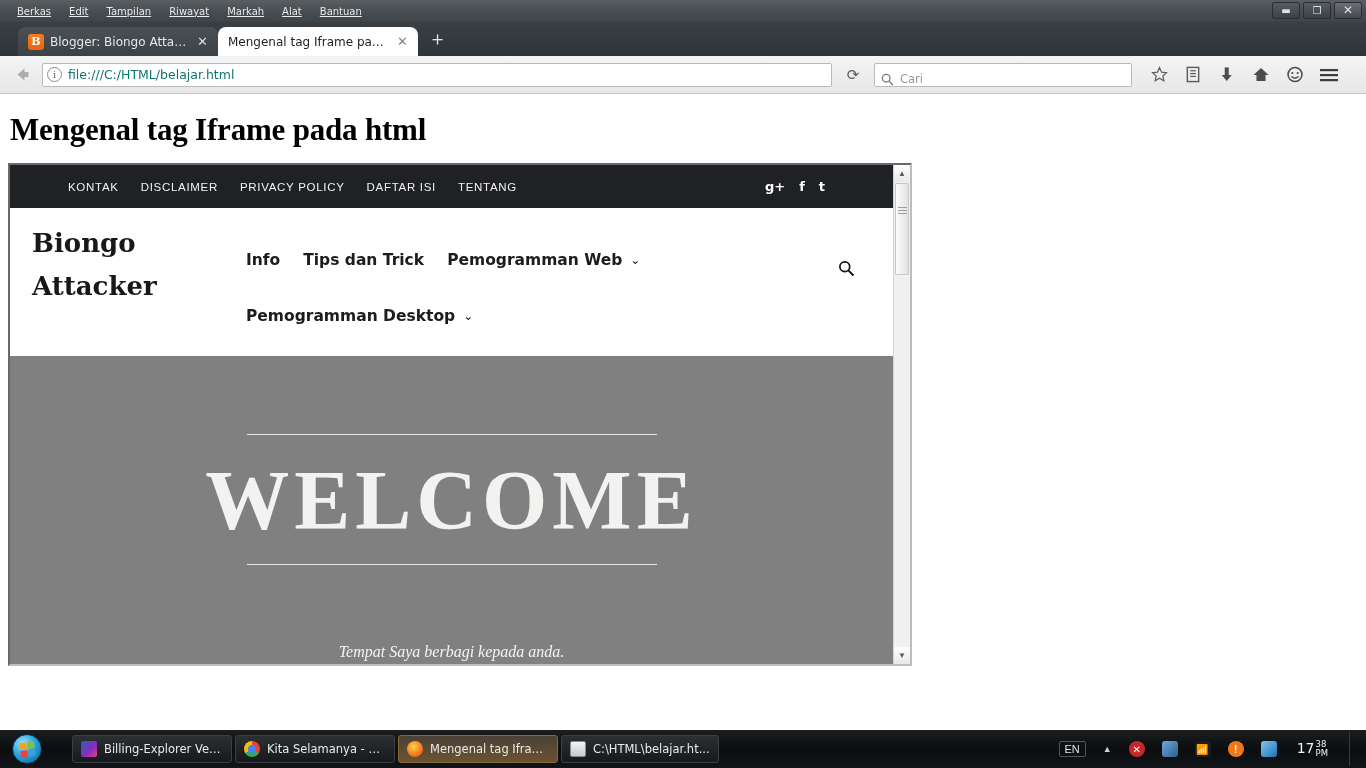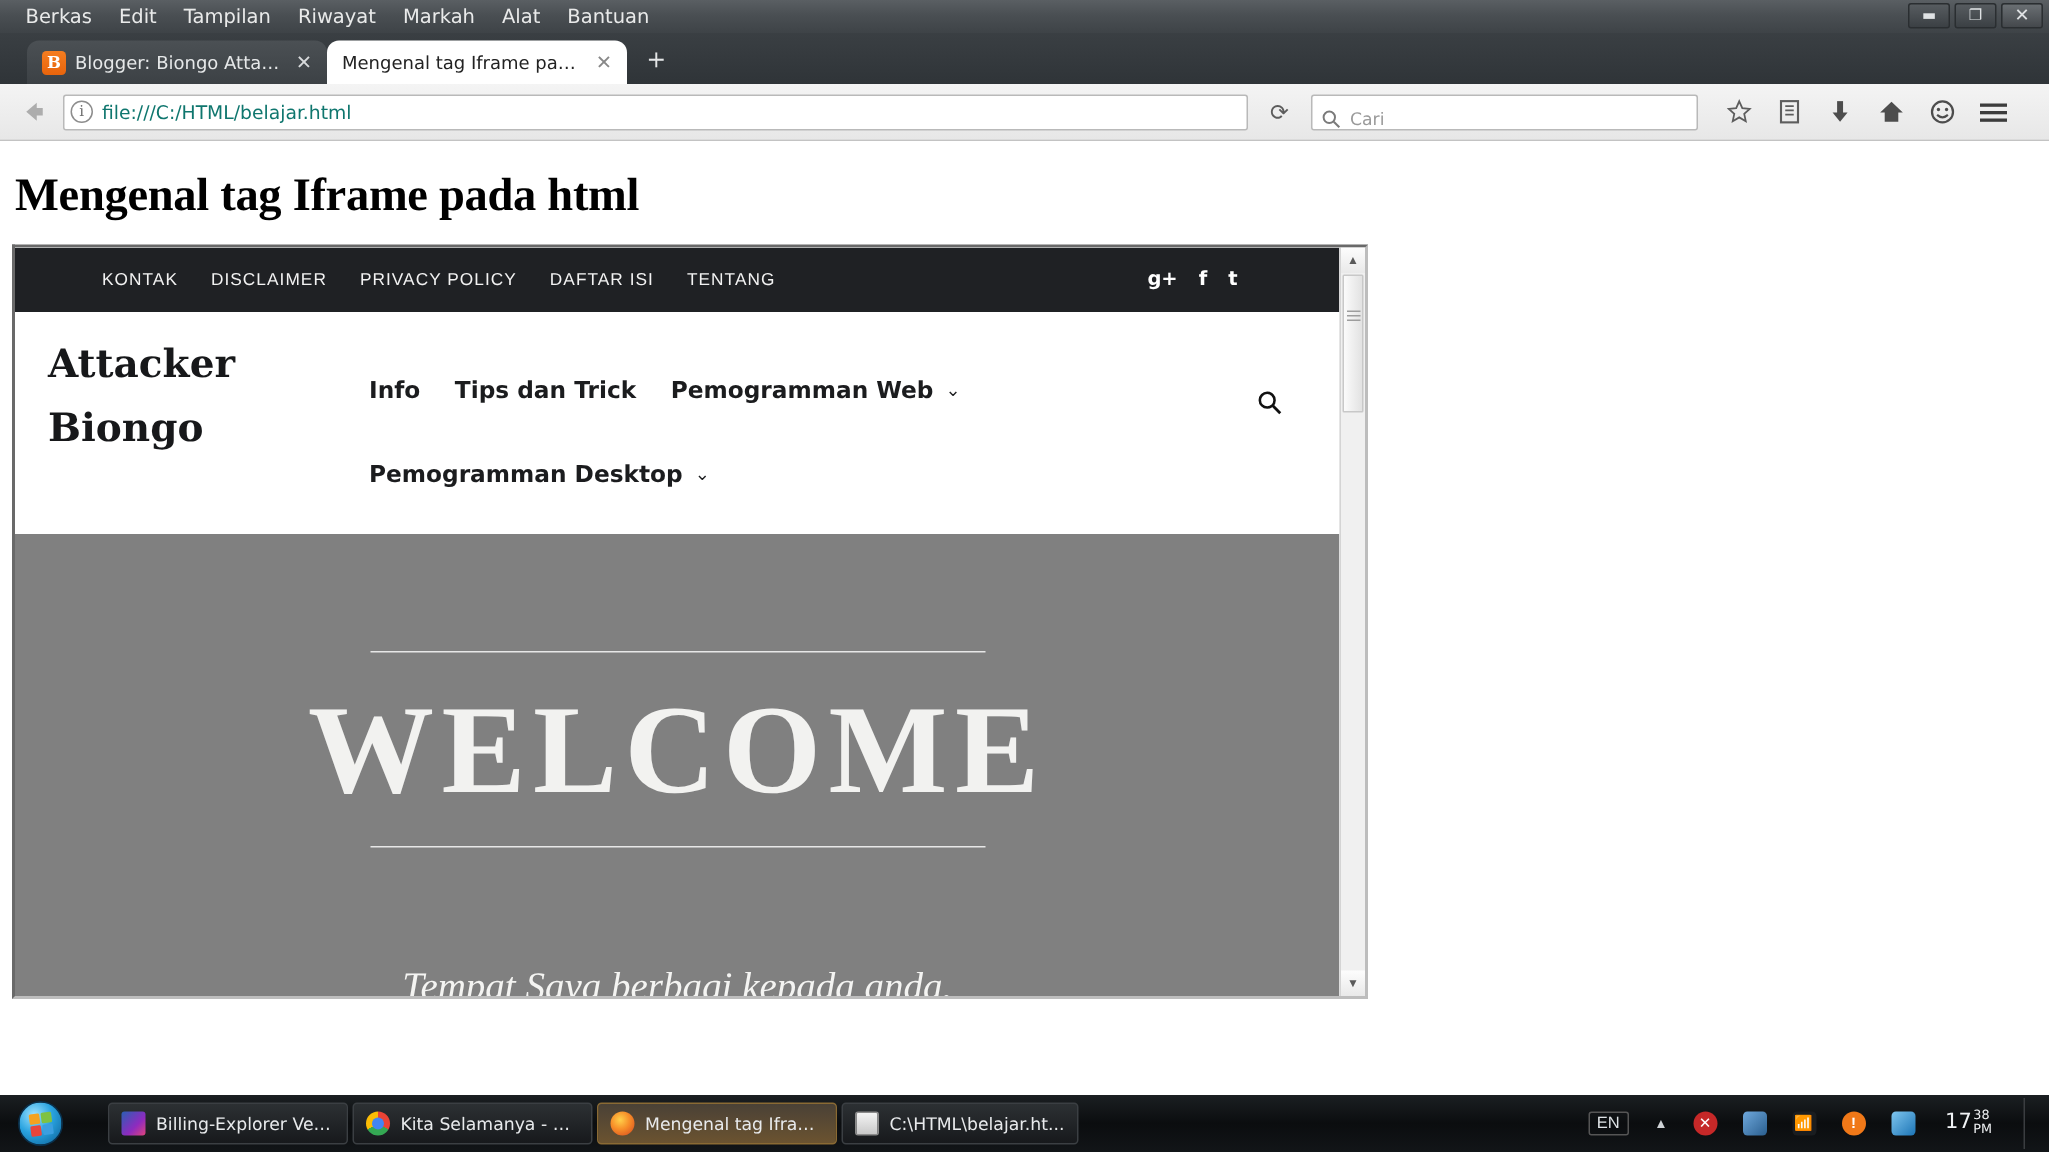--- a/index.html
+++ b/index.html
@@ -11,22 +11,23 @@
   }
 
   
   .titlebar {
     position: absolute; top: 0; left: 0; width: 1366px; height: 22px;
     background: linear-gradient(to bottom, #5a5f63 0%, #4a4f53 45%, #3e4347 100%);
     display: flex; align-items: center;
   }
   .menubar { display: flex; align-items: center; padding-left: 8px; gap: 0px; }
   .menu-item {
-    color: #e9eaea; font-size: 13px; padding: 2px 9px;
+    color: #e9eaea; font-size: 10px; padding: 2px 9px;
     font-family: "DejaVu Sans", sans-serif;
+    text-decoration: underline;
   }
   .winbtns { position: absolute; right: 4px; top: 2px; display: flex; gap: 3px; }
   .winbtn {
     width: 28px; height: 17px;
     background: linear-gradient(to bottom,#575c60,#3b4044);
     border: 1px solid #2a2e31; border-radius: 2px;
     color: #dfe2e4; font-size: 10px; line-height: 15px; text-align: center;
     font-family: "DejaVu Sans", sans-serif;
   }
   .winbtn.close { background: linear-gradient(to bottom,#6a6f73,#44484c); font-weight: bold; font-size: 12px;}
@@ -145,21 +146,21 @@
     align-items: center; padding-top: 78px;
   }
   .hero-rule { width: 410px; height: 1px; background: #e7e7e7; }
   .hero-title {
     font-family: "Liberation Serif", serif; font-weight: bold;
     font-size: 84px; color: #f2f2f0; letter-spacing: 5px; line-height: 1.18;
     margin: 16px 0 14px 0;
   }
   .hero-sub {
     font-family: "Liberation Serif", serif; font-style: italic;
-    font-size: 26px; color: #f4f4f2; margin-top: 78px;
+    font-size: 16px; color: #f4f4f2; margin-top: 78px;
   }
 
   
   .sbar {
     width: 17px; background: #f0f0f0; border-left: 1px solid #d4d4d4;
     display: flex; flex-direction: column; align-items: center;
     justify-content: space-between; position: relative;
   }
   .sbar-arrow { width: 17px; height: 17px; font-size: 8px; color: #5a5a5a; text-align: center; line-height: 17px;
     background: linear-gradient(to bottom,#fdfdfd,#e9e9e9); }
@@ -350,22 +351,22 @@
         </div>
         <div class="social">
           <span>g+</span>
           <span>f</span>
           <span>t</span>
         </div>
       </div>
 
       <div class="site-header">
         <div class="brand">
+          <div>Biongo</div>
           <div>Attacker</div>
-          <div>Biongo</div>
         </div>
         <div class="mainnav">
           <div class="mainnav-row">
             <a>
                 <span>Info</span>
               </a>
             <a>
                 <span>Tips dan Trick</span>
               </a>
             <a>

